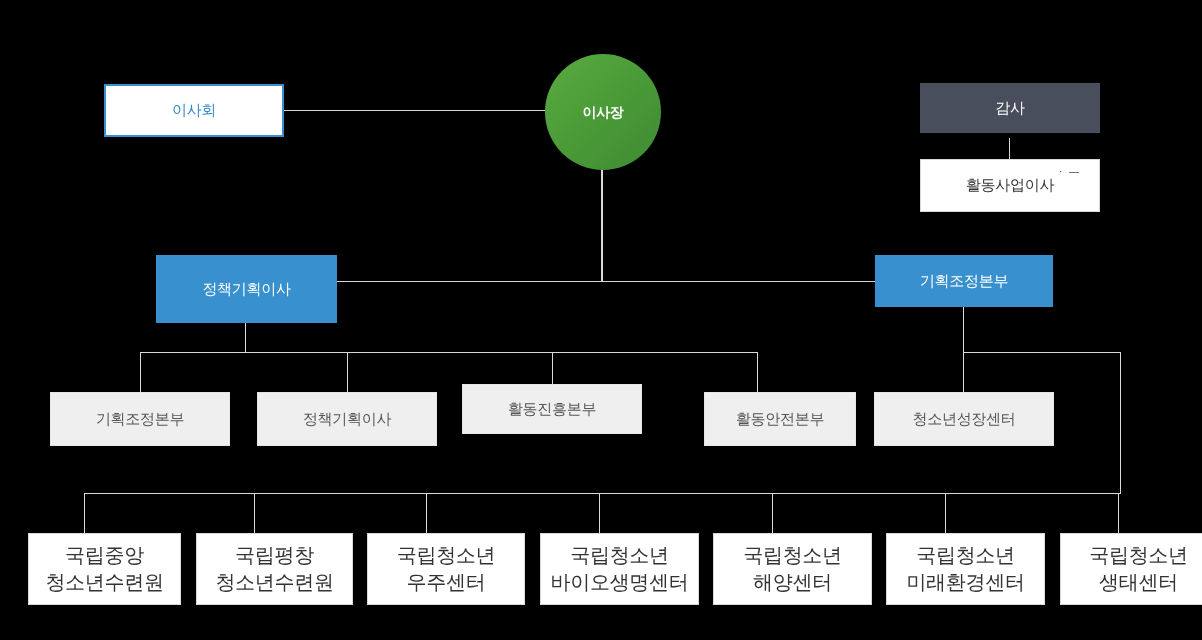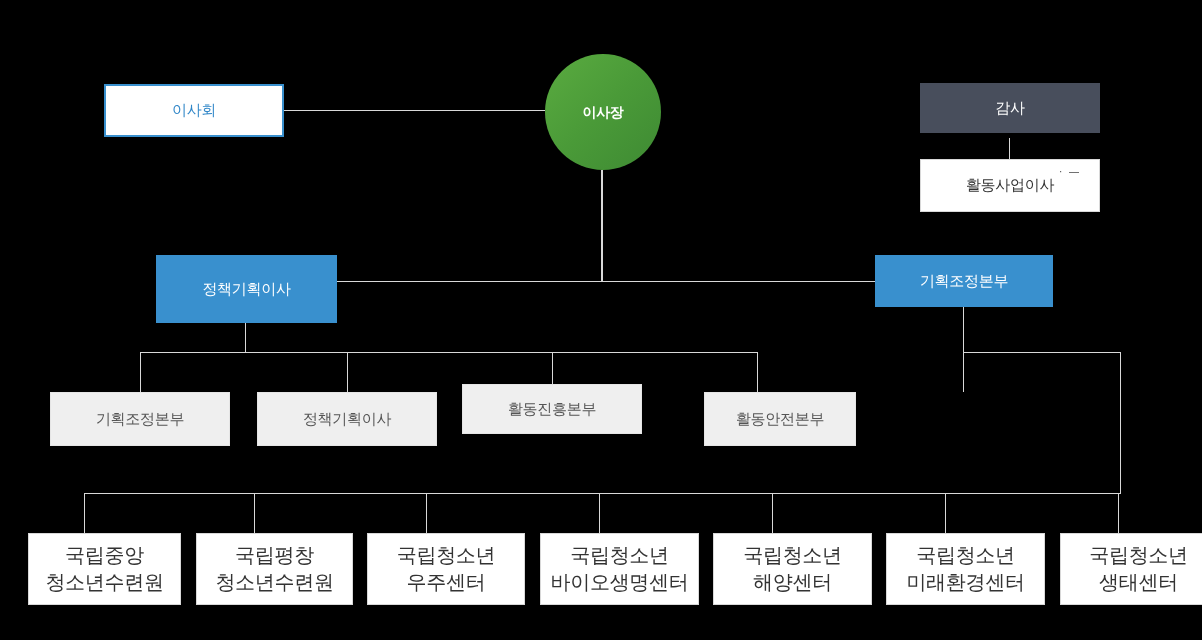--- a/index.html
+++ b/index.html
@@ -88,20 +88,23 @@
   </div>
   <div class="box gray-box" style="left:257px;top:392px;width:180px;height:54px">
     <span>정책기획이사</span>
   </div>
   <div class="box gray-box" style="left:462px;top:384px;width:180px;height:50px">
     <span>활동진흥본부</span>
   </div>
   <div class="box gray-box" style="left:704px;top:392px;width:152px;height:54px">
     <span>활동안전본부</span>
   </div>
+  <div class="box gray-box" style="left:874px;top:392px;width:180px;height:54px">
+    <span>청소년성장센터</span>
+  </div>
 
   <div class="box center-box" style="left:8px;top:533px;width:153px;height:72px">
     <span>국립중앙</span>
     <span>청소년수련원</span>
   </div>
   <div class="box center-box" style="left:176px;top:533px;width:157px;height:72px">
     <span>국립평창</span>
     <span>청소년수련원</span>
   </div>
   <div class="box center-box" style="left:347px;top:533px;width:158px;height:72px">

